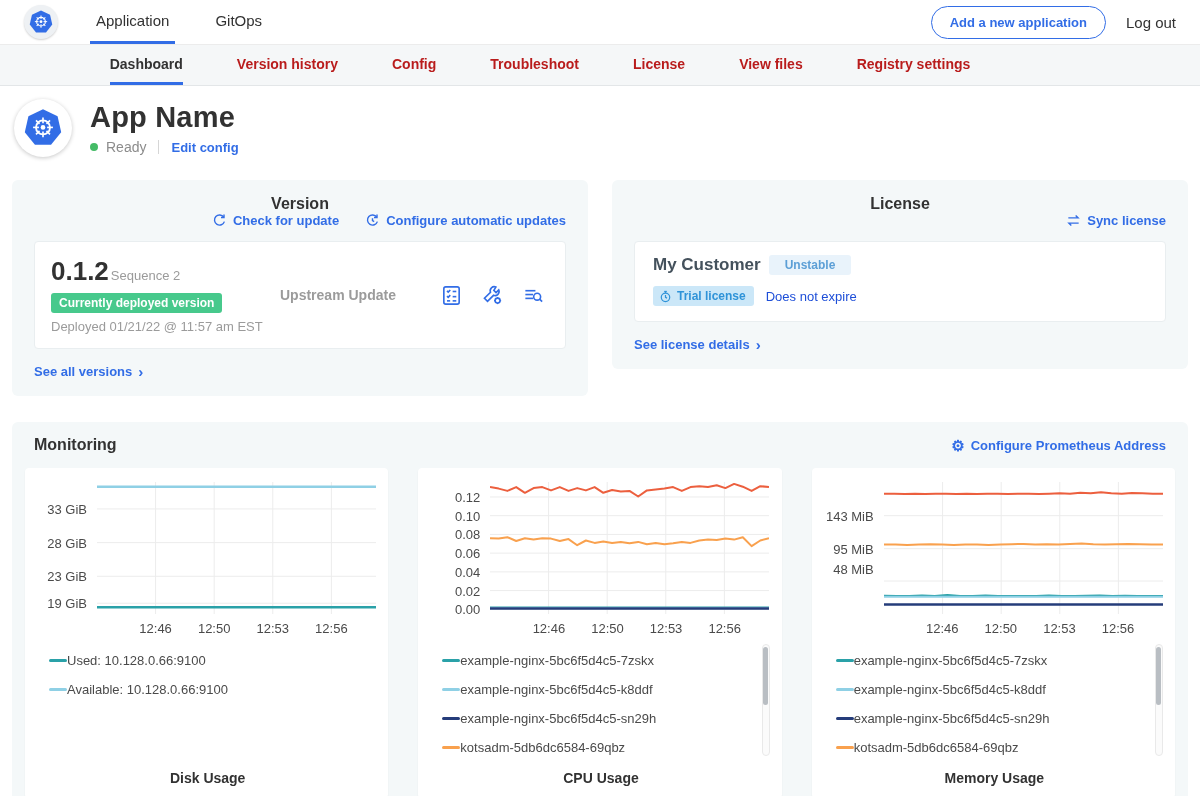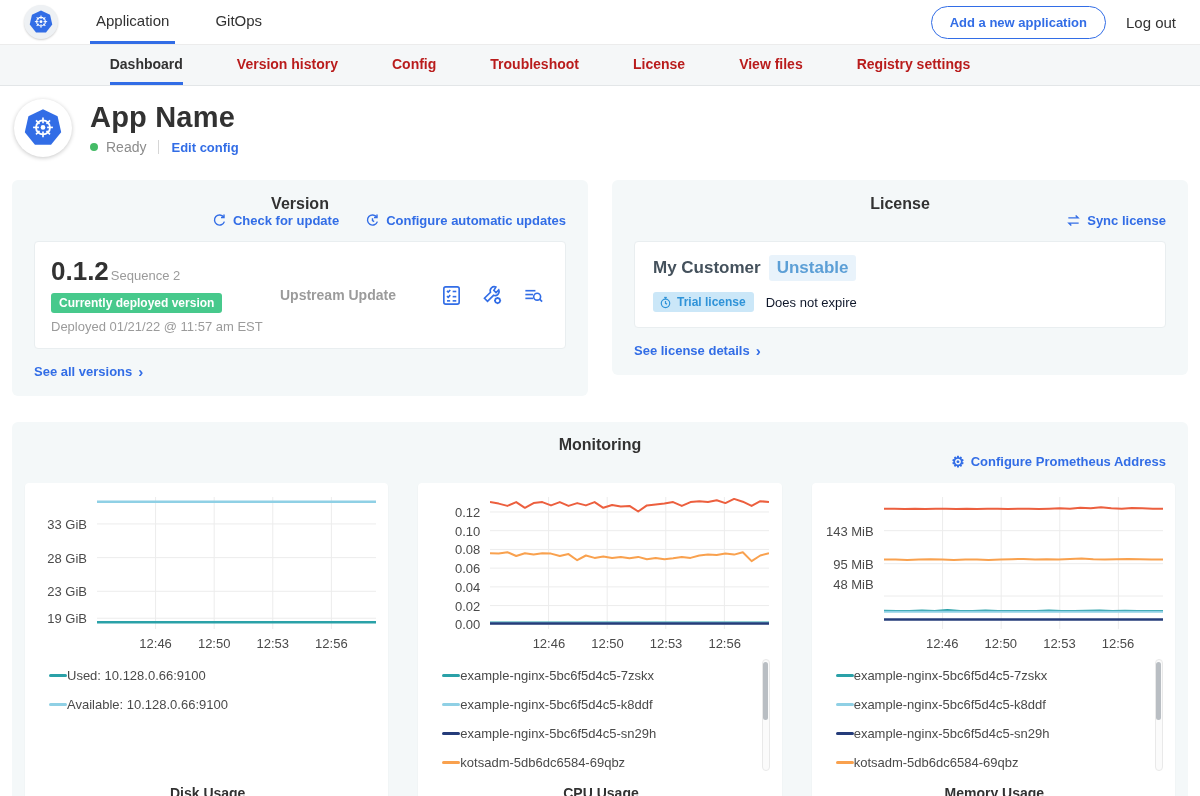--- a/index.html
+++ b/index.html
@@ -48,28 +48,28 @@
   .deployed-text { font-size:13px; color:#9b9b9b; }
   .version-source { flex:1; font-size:14px; font-weight:600; color:#9b9b9b; padding-left:14px; }
   .version-icons { display:flex; gap:18px; color:#326de6; align-items:center; }
   .version-icons svg { cursor:pointer; }
   .card-foot { margin-top:13px; }
   .chev { font-size:15px; font-weight:700; line-height:1; }
 
   .license-inner { padding:13px 20px 15px 18px; }
   .customer-row { display:flex; align-items:center; gap:8px; }
   .customer-name { font-size:17px; font-weight:700; color:#44515c; }
-  .channel-badge { background:#e9f3fb; color:#5c9fd6; font-size:17px; font-weight:600; border-radius:3px; padding:3px 8px; }
+  .channel-badge { background:#e9f3fb; color:#5c9fd6; font-size:12px; font-weight:600; border-radius:3px; padding:3px 16px; }
   .license-row2 { display:flex; align-items:center; gap:12px; margin-top:11px; }
   .trial-badge { background:#cbe7f8; color:#2f93d8; font-size:12px; font-weight:700; border-radius:3px; padding:3px 8px 3px 6px; display:inline-flex; align-items:center; gap:5px; }
-  .gray-text { font-size:13px; color:#0f172a; }
+  .gray-text { font-size:13px; color:#1d4ed8; }
 
   
   .monitoring { margin-top:26px; background:#f4f8f9; border-radius:6px; padding:14px 13px 12px 13px; }
-  .monitoring-head { display:flex; align-items:center; padding:0 9px;flex-direction:column; }
+  .monitoring-head { display:flex; align-items:center; padding:0 9px; }
   .gear-glyph { font-size:15px; line-height:1; }
   .charts-row { display:flex; gap:30px; margin-top:14px; }
   .chart-card { background:#fff; border-radius:4px; flex:1; padding:14px 12px 12px 14px; box-shadow:0 1px 2px rgba(0,0,0,.05); }
   .chart-area { display:flex; }
   .ylabels { width:58px; position:relative; }
   .ylabels span { position:absolute; right:10px; font-size:13px; color:#4a4a4a; white-space:nowrap; }
   .plot { flex:1; height:132px; position:relative; }
   .plot svg { position:absolute; inset:0; }
   .xlabels { height:24px; margin-left:58px; position:relative; }
   .xlabels span { position:absolute; top:7px; transform:translateX(-50%); font-size:13px; color:#4a4a4a; }

